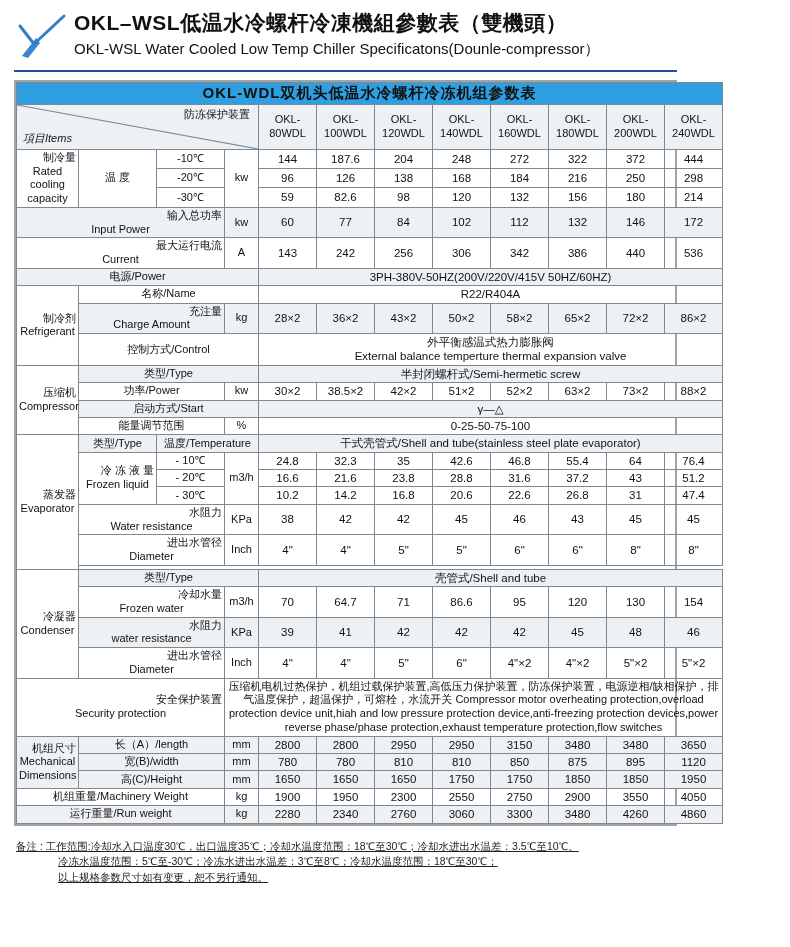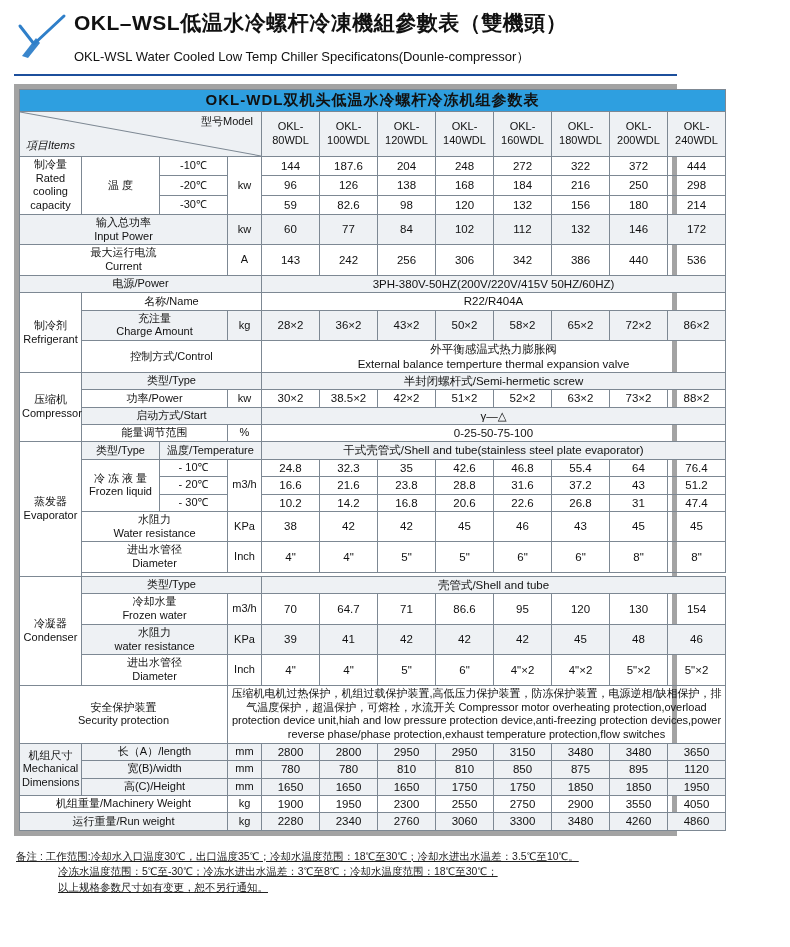--- a/index.html
+++ b/index.html
@@ -42,36 +42,36 @@
   }
   .title-cn {
     font-size: 21px;
     font-weight: bold;
     letter-spacing: 0.5px;
     color: #111;
     line-height: 1.25;
     white-space: nowrap;
   }
   .title-en {
-    font-size: 13px;
+    font-size: 15px;
     color: #111;
     line-height: 1.3;
-    margin-top: 13px;
+    margin-top: 3px;
     white-space: nowrap;
   }
   .header-rule {
     height: 2px;
     background: #1c4f9c;
     margin: 4px 0 0 0;
   }
 
   
   .tbl-wrap {
     margin-top: 8px;
-    border: 5px solid #a3a3a3;
+    border: 2px solid #a3a3a3;
   }
   table.spec {
     width: 100%;
     border-collapse: collapse;
     table-layout: fixed;
     font-size: 11px;
   }
   table.spec td, table.spec th {
     border: 1px solid #7d8893;
     text-align: center;
@@ -87,21 +87,21 @@
     font-weight: bold;
     letter-spacing: 1px;
     padding: 5px 0;
     border: 1px solid #2e9fe0;
   }
   .shade { background: #eef1f4; }
   .lbl {
     font-size: 11px;
     line-height: 1.2;
   }
-  .lbl .cn { display: block; }
+  .lbl .cn { display: block; text-align: right; }
   .lbl .en { display: block; }
   .model-head {
     font-size: 11px;
     font-weight: normal;
     line-height: 1.15;
     background: #eef1f4;
   }
   .model-head span { display: block; }
 
   
@@ -191,21 +191,21 @@
           <tr class="banner">
       <td colspan="12">OKL-WDL双机头低温水冷螺杆冷冻机组参数表</td>
     </tr>
 
     <tr>
       <td colspan="4" class="diag">
         <svg viewBox="0 0 236 42" preserveAspectRatio="none">
           <line x1="0" y1="0" x2="236" y2="42" stroke="#7d8893" stroke-width="1"></line>
         </svg>
         <span class="items">項目Items</span>
-        <span class="model">型号Model</span>
+        <span class="model">防冻保护装置</span>
       </td>
       <td class="model-head">
         <span>OKL-</span>
               <span>80WDL</span>
       </td>
       <td class="model-head">
         <span>OKL-</span>
               <span>100WDL</span>
       </td>
       <td class="model-head">

